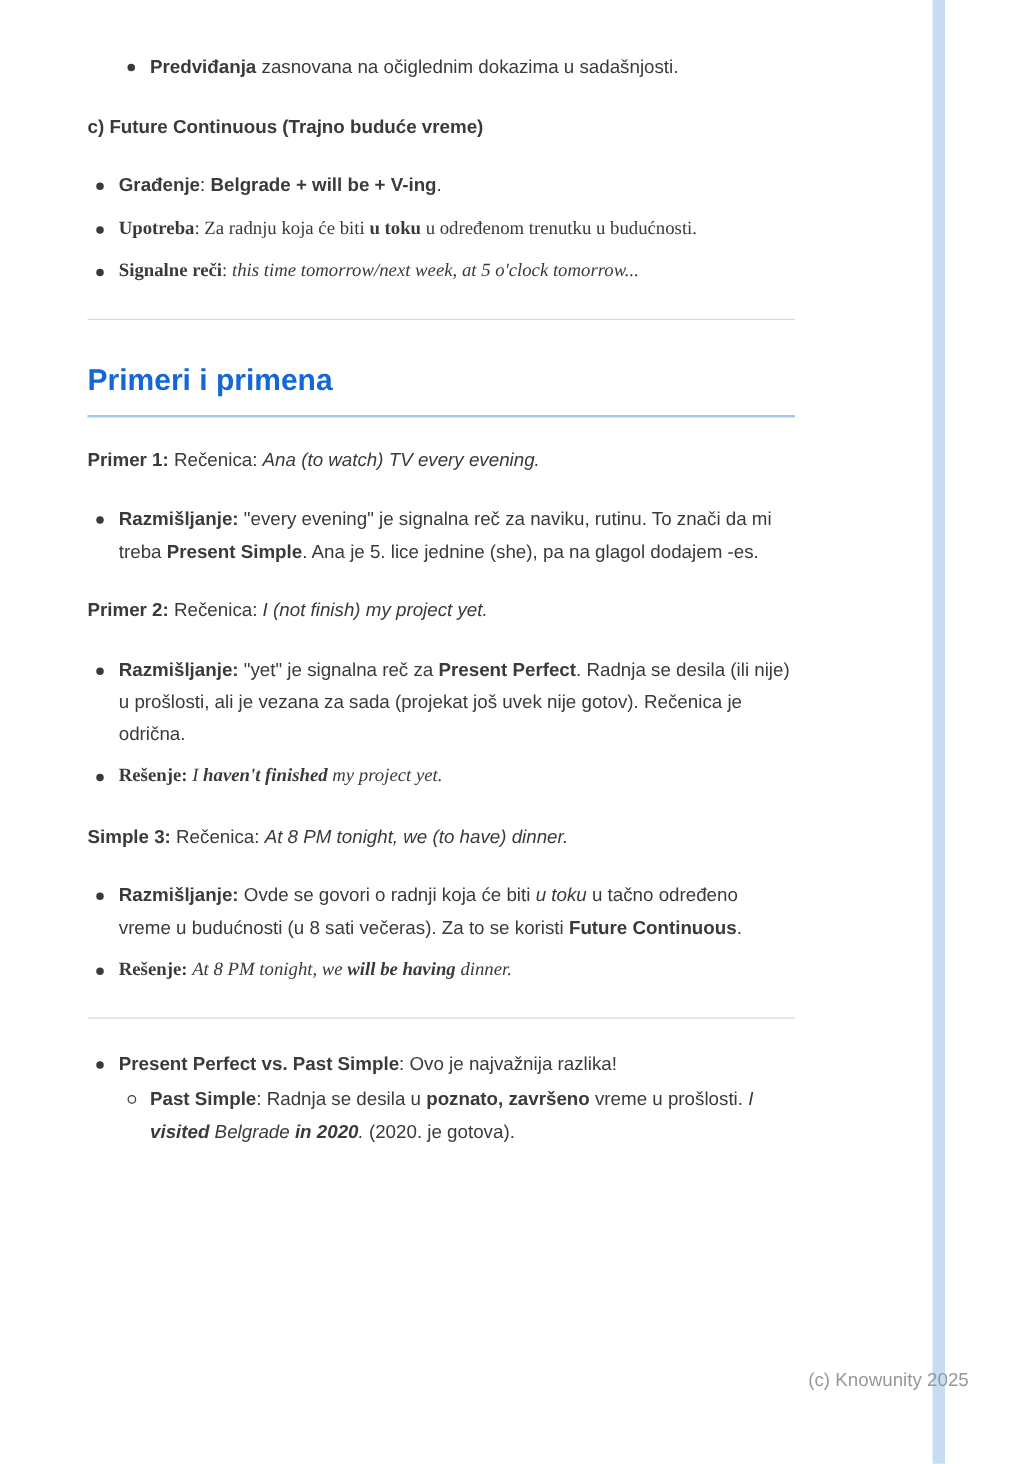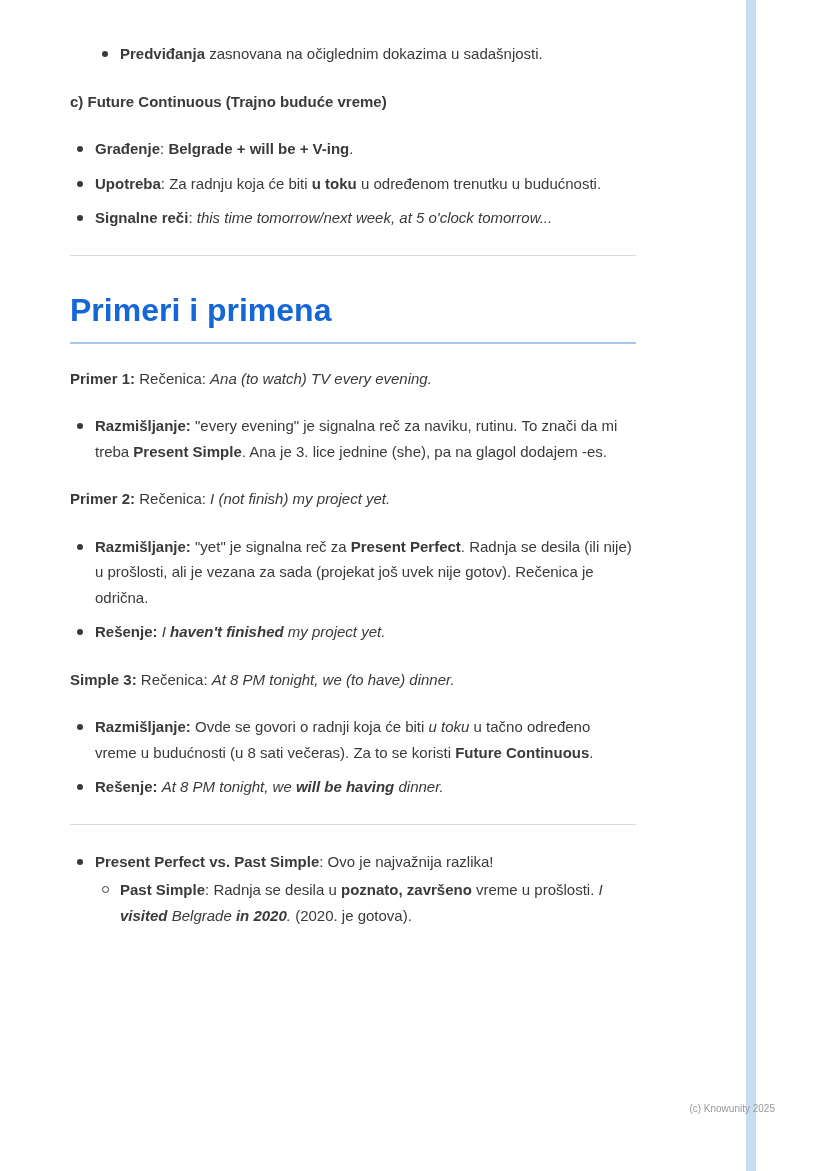--- a/index.html
+++ b/index.html
@@ -17,43 +17,43 @@
   .stripe {
     position: absolute; top: 0; left: 746px; width: 10px; height: 100%;
     background: var(--stripe, #c7ddf3);
   }
   .content { position: absolute; top: 0; left: 70px; width: 566px; padding-top: 27px; }
   .para { margin: 22px 0; }
   .b { font-weight: bold; }
   .i { font-style: italic; }
   .list { list-style: none; margin: 14px 0; padding: 0; }
   .list .li { position: relative; padding-left: 25px; }
-  .list .li + .li { margin-top: 9px; }
+  .list .li + .li { margin-top: 9px; font-family: Liberation Serif, serif; }
   .li.l1::before {
     content: ""; position: absolute; left: 7px; top: 10px;
     width: 6px; height: 6px; border-radius: 50%;
     background: var(--text, #3a3a3a);
   }
   .li.l2::before {
     content: ""; position: absolute; left: 7px; top: 9px;
     width: 5px; height: 5px; border: 1.3px solid var(--text, #3a3a3a);
     border-radius: 50%; background: transparent;
   }
   .nested { margin: 3px 0 0; }
   .offset { margin-left: 25px; }
   .rule { border: none; border-top: 1px solid var(--rule, #d9d9d9); margin: 24px 0; }
   .h2 {
-    font-size: 32px; line-height: 1.25; font-weight: bold;
+    font-size: 24px; line-height: 1.25; font-weight: bold;
     color: var(--accent, #1566d6);
     margin: 34px 0 22px; padding-bottom: 12px;
     border-bottom: 2px solid var(--underline, #a6c8ee);
   }
   .footer {
     position: absolute; right: 53px; bottom: 54px;
-    font-size: 10px; color: var(--footer, #97989c);
+    font-size: 15px; color: var(--footer, #97989c);
   }
 </style>
 </head>
 <body>
 
 <div class="page">
 
   <div class="stripe"></div>
 
   <main class="content">
@@ -78,21 +78,21 @@
       </li>
     </ul>
 
     <hr class="rule">
 
     <h2 class="h2">Primeri i primena</h2>
 
     <p class="para"><span class="b">Primer 1:</span><span> Rečenica: </span><span class="i">Ana (to watch) TV every evening.</span></p>
     <ul class="list">
       <li class="li l1">
-        <div class="li-text"><span class="b">Razmišljanje:</span><span> "every evening" je signalna reč za naviku, rutinu. To znači da mi treba </span><span class="b">Present Simple</span><span>. Ana je 3. lice jednine (she), pa na glagol dodajem -es.</span></div>
+        <div class="li-text"><span class="b">Razmišljanje:</span><span> "every evening" je signalna reč za naviku, rutinu. To znači da mi treba </span><span class="b">Present Simple</span><span>. Ana je 5. lice jednine (she), pa na glagol dodajem -es.</span></div>
       </li>
     </ul>
 
     <p class="para"><span class="b">Primer 2:</span><span> Rečenica: </span><span class="i">I (not finish) my project yet.</span></p>
     <ul class="list">
       <li class="li l1">
         <div class="li-text"><span class="b">Razmišljanje:</span><span> "yet" je signalna reč za </span><span class="b">Present Perfect</span><span>. Radnja se desila (ili nije) u prošlosti, ali je vezana za sada (projekat još uvek nije gotov). Rečenica je odrična.</span></div>
       </li>
       <li class="li l1">
         <div class="li-text"><span class="b">Rešenje:</span><span> </span><span class="i">I </span><span class="b i">haven't finished</span><span class="i"> my project yet.</span></div>

